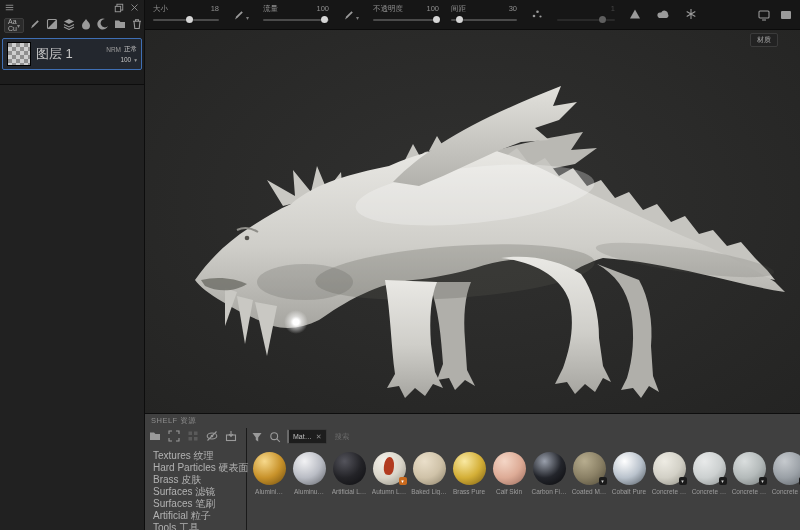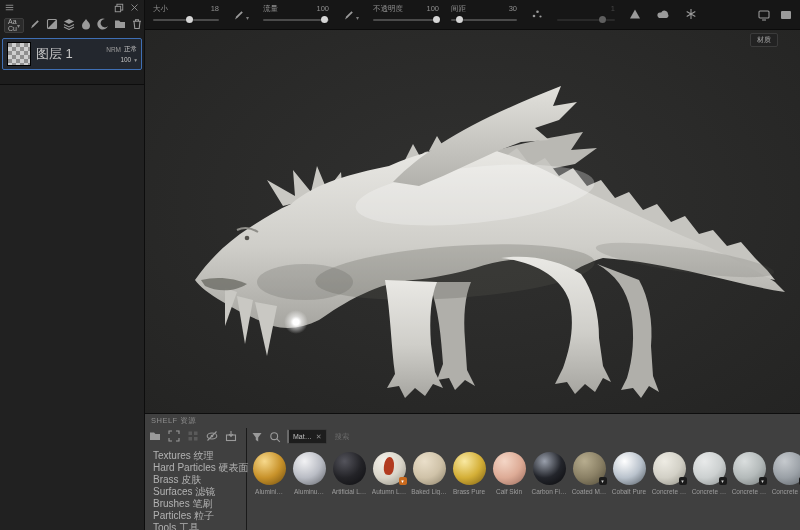--- a/index.html
+++ b/index.html
@@ -376,22 +376,22 @@
         <span>Mat…</span>
         <span class="x">✕</span>
       </span>
       <input class="search-input" placeholder="搜索" style="">
     </div>
     <div class="cat-list" id="cat-list">
         <div class="cat-item">Textures 纹理</div>
         <div class="cat-item">Hard Particles 硬表面</div>
         <div class="cat-item">Brass 皮肤</div>
         <div class="cat-item">Surfaces 滤镜</div>
-        <div class="cat-item">Brushes 笔刷</div>
-        <div class="cat-item">Particles 粒子</div>
+        <div class="cat-item">Surfaces 笔刷</div>
+        <div class="cat-item">Artificial 粒子</div>
         <div class="cat-item">Tools 工具</div>
       </div>
     <div class="mat-grid" id="mat-grid">
         <div class="mat-cell">
           <div class="mat-thumb" style="background: radial-gradient(circle at 35% 28%, rgb(247, 217, 140) 0%, rgb(200, 146, 42) 52%, rgb(107, 74, 14) 100%);"></div>
           <div class="mat-label">Alumini…</div>
         </div>
         <div class="mat-cell">
           <div class="mat-thumb" style="background: radial-gradient(circle at 35% 28%, rgb(242, 242, 244) 0%, rgb(185, 188, 196) 52%, rgb(95, 98, 104) 100%);"></div>
           <div class="mat-label">Aluminu…</div>

